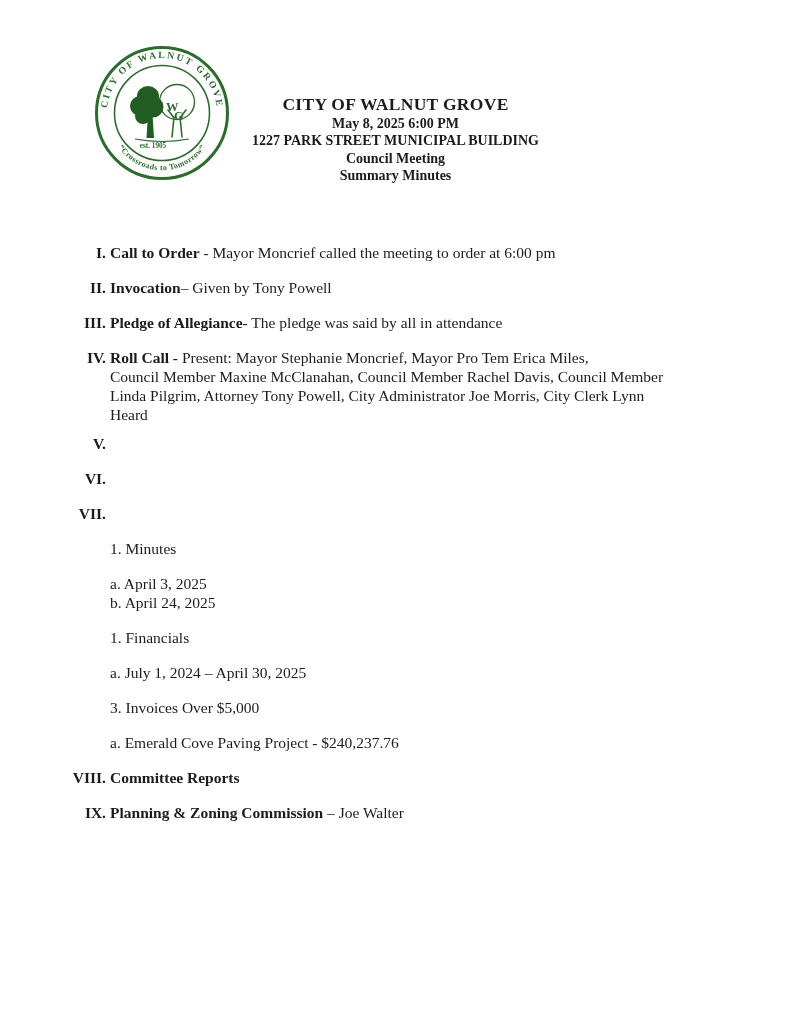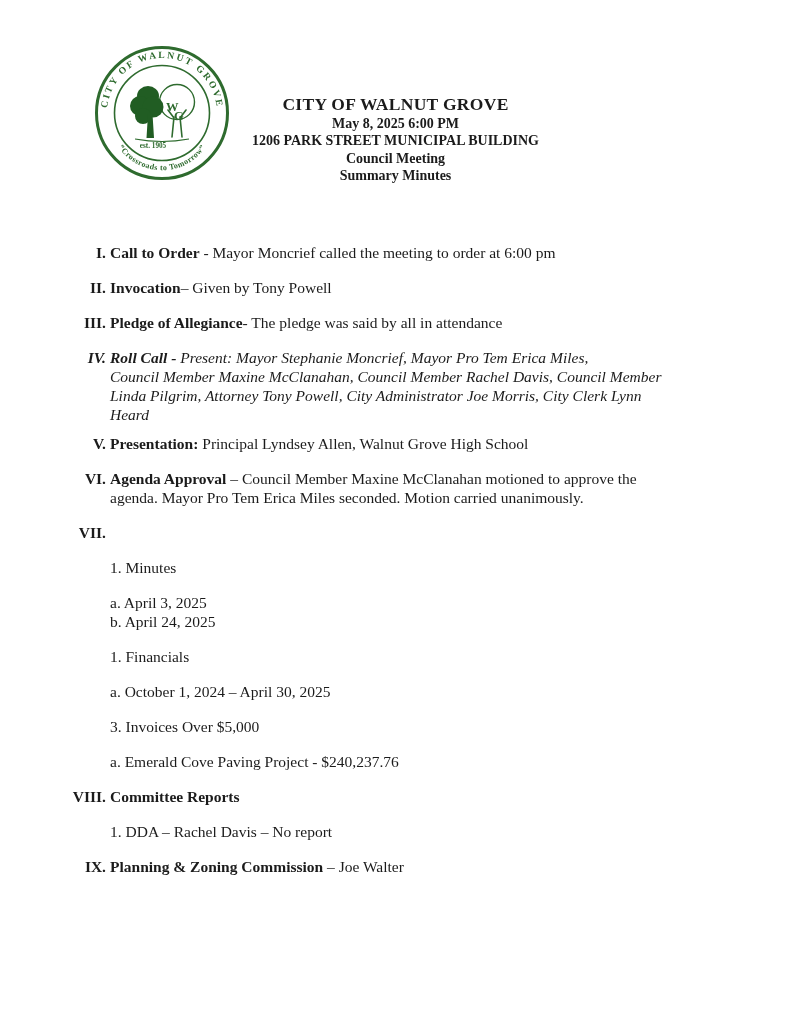--- a/index.html
+++ b/index.html
@@ -82,89 +82,82 @@
 
     <text x="73" y="67" font-size="12.5" font-weight="bold" fill="#2e6b2e" font-family="Liberation Serif, DejaVu Serif, serif">W</text>
     <text x="81" y="76" font-size="12.5" font-weight="bold" fill="#2e6b2e" font-family="Liberation Serif, DejaVu Serif, serif">G</text>
 
     <text x="60" y="104" font-size="7.2" font-weight="bold" fill="#2e6b2e" text-anchor="middle" font-family="Liberation Serif, DejaVu Serif, serif">est. 1905</text>
   </svg>
 
   <div class="header-text">
     <div class="header-title">CITY OF WALNUT GROVE</div>
     <div class="header-line">May 8, 2025 6:00 PM</div>
-    <div class="header-line">1206 PARK STREET MUNICIPAL BUILDING</div>
+    <div class="header-line">1227 PARK STREET MUNICIPAL BUILDING</div>
     <div class="header-line">Council Meeting</div>
     <div class="header-line">Summary Minutes</div>
   </div>
 
   <div class="content">
       <div class="item">
         <span class="num">I.</span>
         <span class="body"><span class="seg seg-b">Call to Order</span><span class="seg"> - Mayor Moncrief called the meeting to order at 6:00 pm</span></span>
       </div>
       <div class="item">
         <span class="num">II.</span>
         <span class="body"><span class="seg seg-b">Invocation</span><span class="seg">– Given by Tony Powell</span></span>
       </div>
       <div class="item">
         <span class="num">III.</span>
         <span class="body"><span class="seg seg-b">Pledge of Allegiance</span><span class="seg">- The pledge was said by all in attendance</span></span>
       </div>
-      <div class="item" style="margin-bottom: 10px; font-style: italic;">
+      <div class="item" style="margin-bottom: 10px;">
         <span class="num">IV.</span>
         <span class="body"><span class="seg seg-b">Roll Call -</span><span class="seg"> Present: Mayor Stephanie Moncrief, Mayor Pro Tem Erica Miles,
 Council Member Maxine McClanahan, Council Member Rachel Davis, Council Member
 Linda Pilgrim, Attorney Tony Powell, City Administrator Joe Morris, City Clerk Lynn
 Heard</span></span>
       </div>
       <div class="item">
         <span class="num">V.</span>
-        <span class="body"><span class="seg seg-b">Presentation:</span><span class="seg"> Principal Lyndsey Allen, Walnut Grove High School</span></span>
       </div>
       <div class="item">
         <span class="num">VI.</span>
-        <span class="body"><span class="seg seg-b">Agenda Approval</span><span class="seg"> – Council Member Maxine McClanahan motioned to approve the
-agenda. Mayor Pro Tem Erica Miles seconded. Motion carried unanimously.</span></span>
       </div>
       <div class="item">
         <span class="num">VII.</span>
       </div>
       <div class="item indent1">
         <span class="num"></span>
         <span class="body"><span class="seg">1. Minutes</span></span>
       </div>
       <div class="item indent2">
         <span class="num"></span>
         <span class="body"><span class="seg">a. April 3, 2025
 b. April 24, 2025</span></span>
       </div>
       <div class="item indent1">
         <span class="num"></span>
         <span class="body"><span class="seg">1. Financials</span></span>
       </div>
       <div class="item indent2">
         <span class="num"></span>
-        <span class="body"><span class="seg">a. October 1, 2024 – April 30, 2025</span></span>
+        <span class="body"><span class="seg">a. July 1, 2024 – April 30, 2025</span></span>
       </div>
       <div class="item indent1">
         <span class="num"></span>
         <span class="body"><span class="seg">3. Invoices Over $5,000</span></span>
       </div>
       <div class="item indent2">
         <span class="num"></span>
         <span class="body"><span class="seg">a. Emerald Cove Paving Project - $240,237.76</span></span>
       </div>
       <div class="item">
         <span class="num">VIII.</span>
         <span class="body"><span class="seg seg-b">Committee Reports</span></span>
       </div>
-      <div class="item indent1">
-        <span class="num"></span>
-        <span class="body"><span class="seg">1. DDA – Rachel Davis – No report</span></span>
-      </div>
       <div class="item">
         <span class="num">IX.</span>
         <span class="body"><span class="seg seg-b">Planning &amp; Zoning Commission</span><span class="seg"> – Joe Walter</span></span>
       </div>
     </div>
 
 </div>
 
 </body></html>

